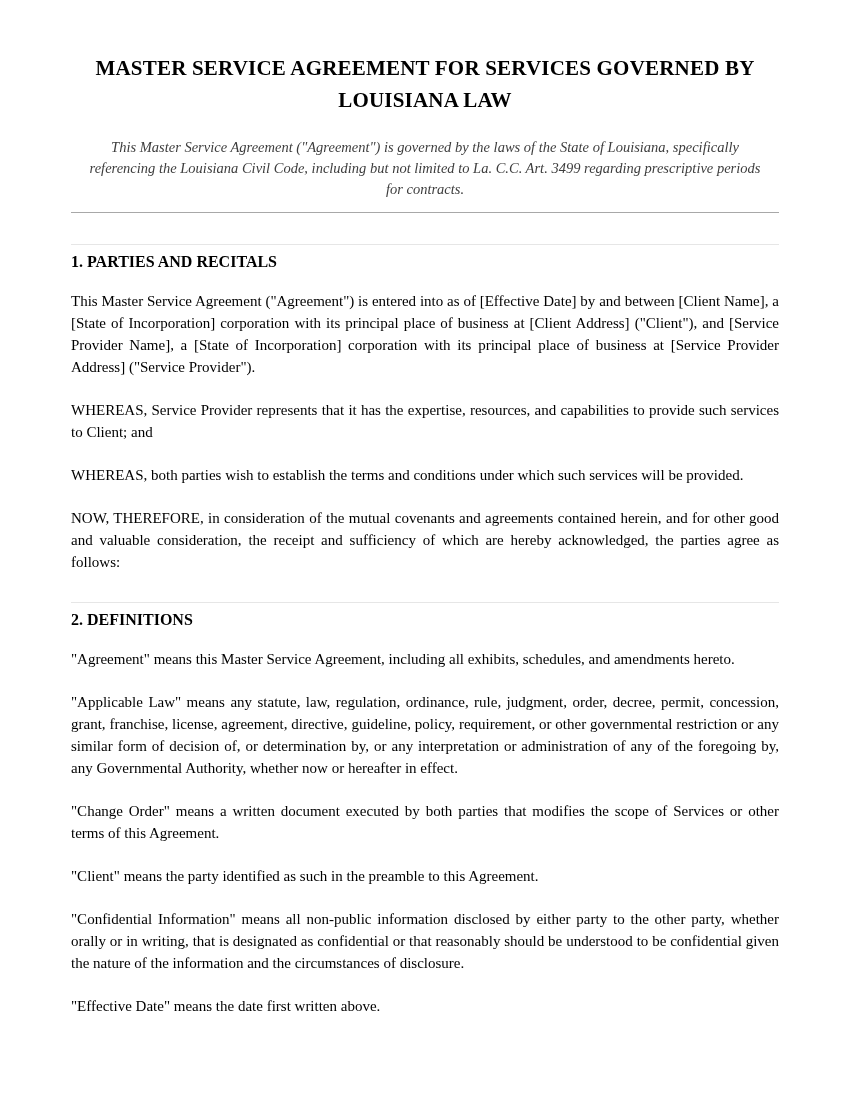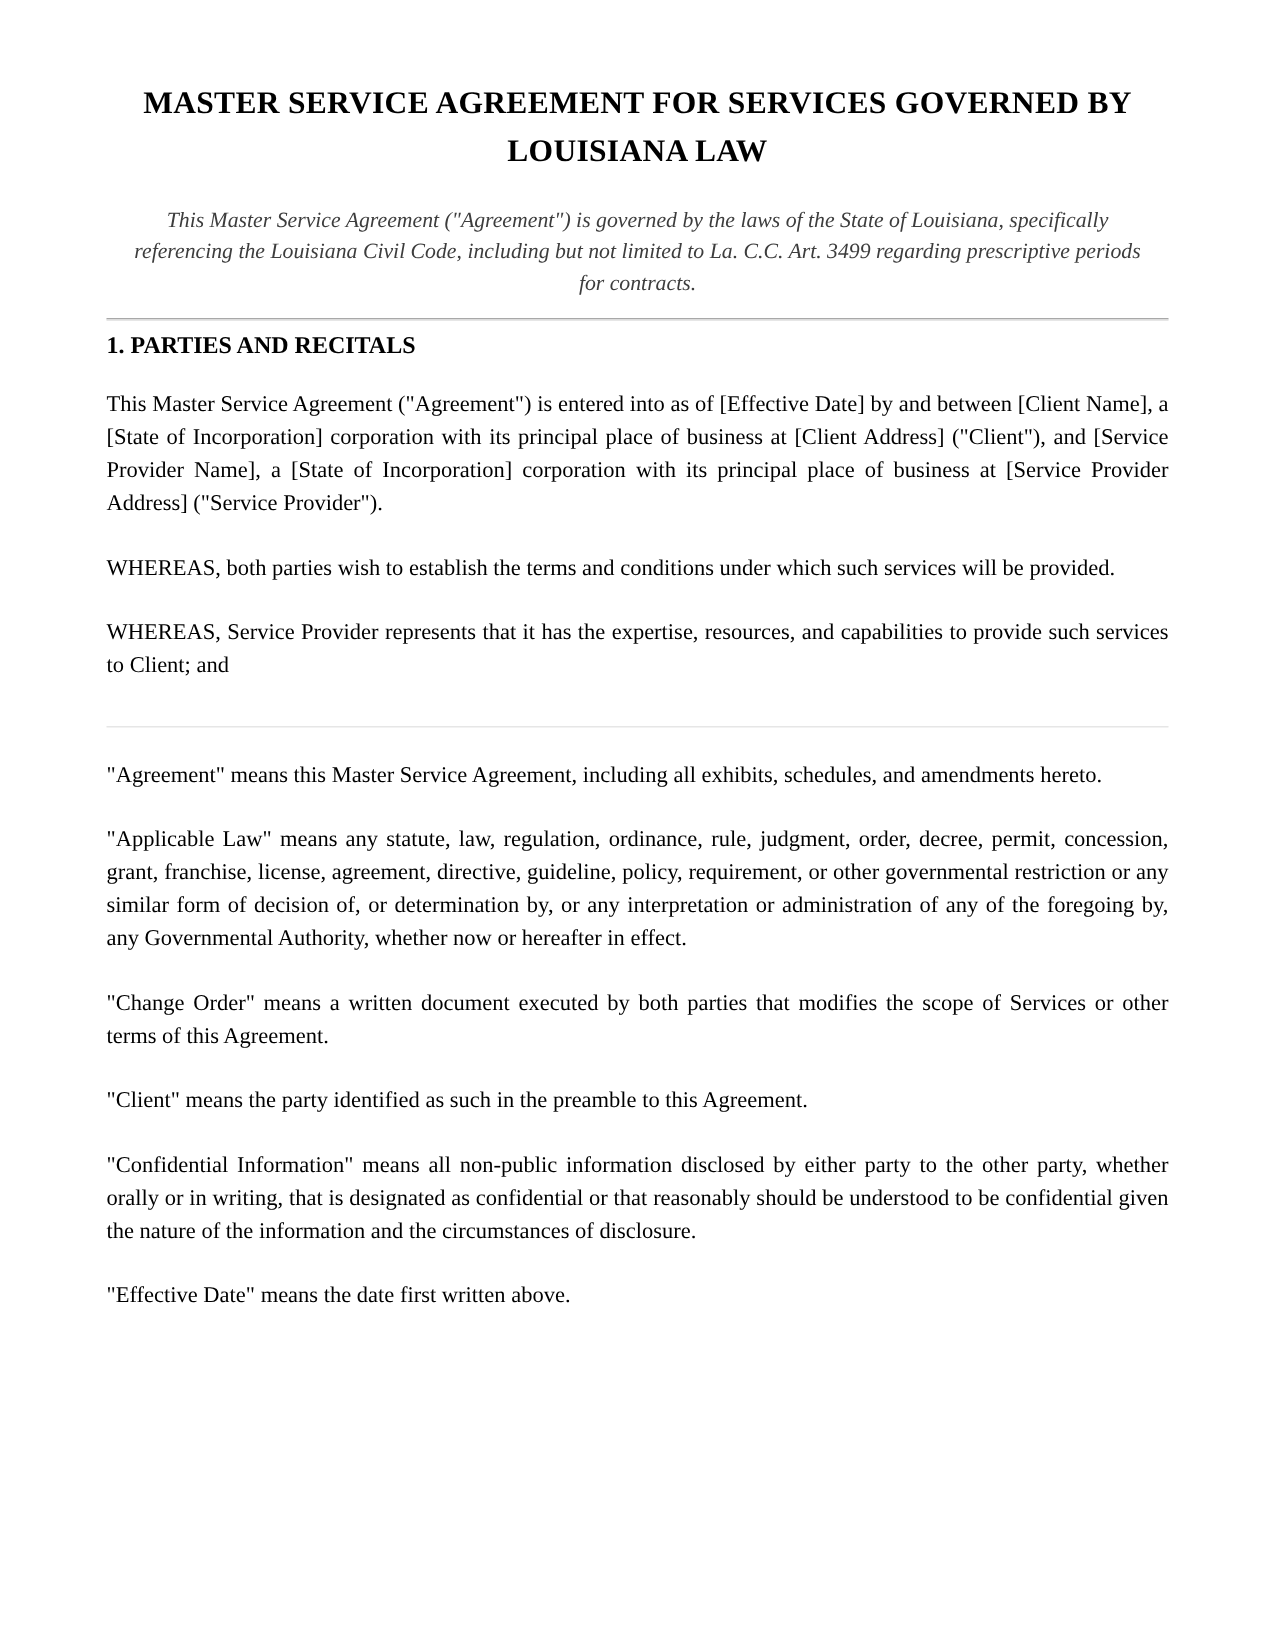--- a/index.html
+++ b/index.html
@@ -34,20 +34,21 @@
     color: #3d3d3d;
     margin: 21px 12px 0 12px;
   }
   hr.rule-dark {
     border: none;
     border-top: 1px solid #a8a8a8;
     margin: 12px 0 0 0;
   }
   section.doc-section {
     border-top: 1px solid #e6e6e6;
+    margin-top: 31px;
   }
   section.doc-section + section.doc-section {
     margin-top: 29px;
   }
   h2.section-heading {
     font-size: 16px;
     line-height: 22px;
     font-weight: 700;
     margin: 6px 0 0 0;
   }
@@ -68,25 +69,27 @@
 
   <h1 class="doc-title">MASTER SERVICE AGREEMENT FOR SERVICES GOVERNED BY LOUISIANA LAW</h1>
 
   <p class="doc-subtitle">This Master Service Agreement ("Agreement") is governed by the laws of the State of Louisiana, specifically referencing the Louisiana Civil Code, including but not limited to La. C.C. Art. 3499 regarding prescriptive periods for contracts.</p>
 
   <hr class="rule-dark">
 
   <section class="doc-section">
     <h2 class="section-heading">1. PARTIES AND RECITALS</h2>
     <p class="body-para">This Master Service Agreement ("Agreement") is entered into as of [Effective Date] by and between [Client Name], a [State of Incorporation] corporation with its principal place of business at [Client Address] ("Client"), and [Service Provider Name], a [State of Incorporation] corporation with its principal place of business at [Service Provider Address] ("Service Provider").</p>
+    <p class="body-para">WHEREAS, Service Provider represents that it has the expertise, resources, and capabilities to provide such services to Client; and</p>
     <p class="body-para">WHEREAS, both parties wish to establish the terms and conditions under which such services will be provided.</p>
-    <p class="body-para">WHEREAS, Service Provider represents that it has the expertise, resources, and capabilities to provide such services to Client; and</p>
+    <p class="body-para">NOW, THEREFORE, in consideration of the mutual covenants and agreements contained herein, and for other good and valuable consideration, the receipt and sufficiency of which are hereby acknowledged, the parties agree as follows:</p>
   </section>
 
   <section class="doc-section">
+    <h2 class="section-heading">2. DEFINITIONS</h2>
     <p class="body-para">"Agreement" means this Master Service Agreement, including all exhibits, schedules, and amendments hereto.</p>
     <p class="body-para">"Applicable Law" means any statute, law, regulation, ordinance, rule, judgment, order, decree, permit, concession, grant, franchise, license, agreement, directive, guideline, policy, requirement, or other governmental restriction or any similar form of decision of, or determination by, or any interpretation or administration of any of the foregoing by, any Governmental Authority, whether now or hereafter in effect.</p>
     <p class="body-para">"Change Order" means a written document executed by both parties that modifies the scope of Services or other terms of this Agreement.</p>
     <p class="body-para">"Client" means the party identified as such in the preamble to this Agreement.</p>
     <p class="body-para">"Confidential Information" means all non-public information disclosed by either party to the other party, whether orally or in writing, that is designated as confidential or that reasonably should be understood to be confidential given the nature of the information and the circumstances of disclosure.</p>
     <p class="body-para">"Effective Date" means the date first written above.</p>
 
   </section>
 
 </div>

